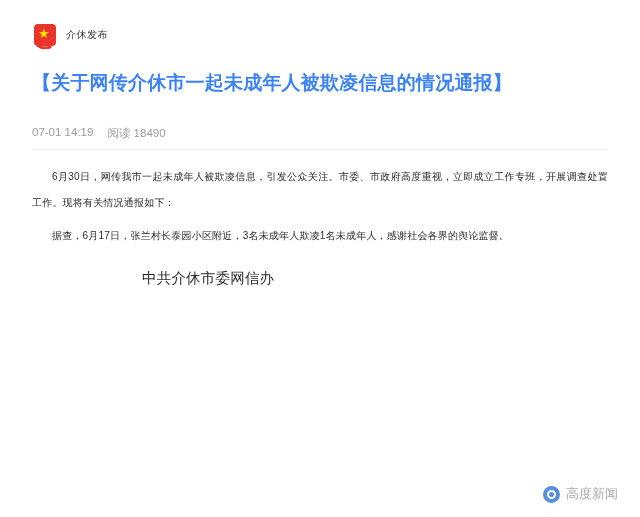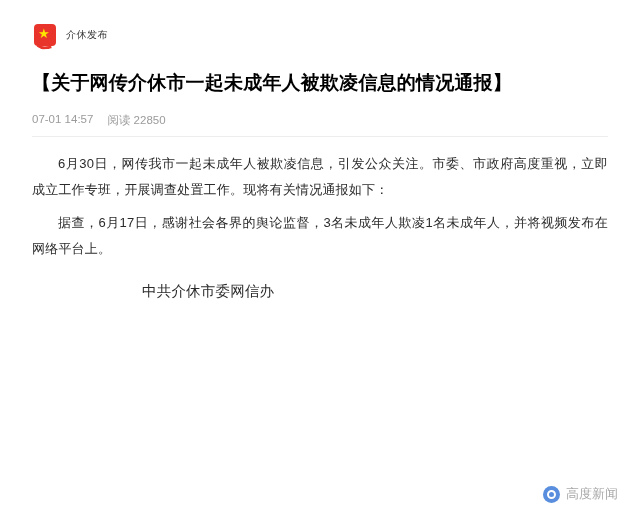--- a/index.html
+++ b/index.html
@@ -68,24 +68,24 @@
   }
   .pub-name {
     font-size: 10px;
     color: #333333;
     letter-spacing: 0.5px;
   }
   
   .title {
     font-size: 19px;
     font-weight: bold;
-    color: #000000;
+    color: #3b82f6;
     line-height: 30px;
     margin-top: 10px;
-    margin-bottom: 15px;
+    margin-bottom: 28px;
     letter-spacing: 0.2px;
   }
   
   .meta {
     font-size: 11.5px;
     color: #9b9b9b;
     margin-bottom: 8px;
     display: flex;
     gap: 14px;
   }
@@ -93,21 +93,21 @@
     white-space: nowrap;
   }
   .divider {
     height: 1px;
     background: #ededed;
     margin: 4px 0 14px 0;
   }
   
   .article p {
     margin: 3px 0 7px 0;
-    font-size: 13px;
+    font-size: 10px;
     line-height: 26px;
     color: #2b2b2b;
     text-align: justify;
     text-indent: 2em;
     letter-spacing: 0.2px;
   }
   .signature {
     margin-top: 16px;
     margin-left: 110px;
   }
@@ -162,29 +162,29 @@
       <div class="star-bg"></div>
       <div class="star">★</div>
       <div class="swoosh"></div>
     </div>
     <div class="pub-name">介休发布</div>
   </div>
 
   <h1 class="title">【关于网传介休市一起未成年人被欺凌信息的情况通报】</h1>
 
   <div class="meta">
-    <span>07-01 14:57</span>
-    <span>阅读 22850</span>
+    <span>07-01 14:19</span>
+    <span>阅读 18490</span>
   </div>
 
   <div class="divider"></div>
 
   <div class="article">
     <p>6月30日，网传我市一起未成年人被欺凌信息，引发公众关注。市委、市政府高度重视，立即成立工作专班，开展调查处置工作。现将有关情况通报如下：</p>
-    <p>据查，6月17日，感谢社会各界的舆论监督，3名未成年人欺凌1名未成年人，并将视频发布在网络平台上。</p>
+    <p>据查，6月17日，张兰村长泰园小区附近，3名未成年人欺凌1名未成年人，感谢社会各界的舆论监督。</p>
 
     <div class="signature">
       <p>中共介休市委网信办</p>
 
     </div>
   </div>
 
   <div class="watermark">
     <div class="wm-badge"></div>
     <div class="wm-text">高度新闻</div>

